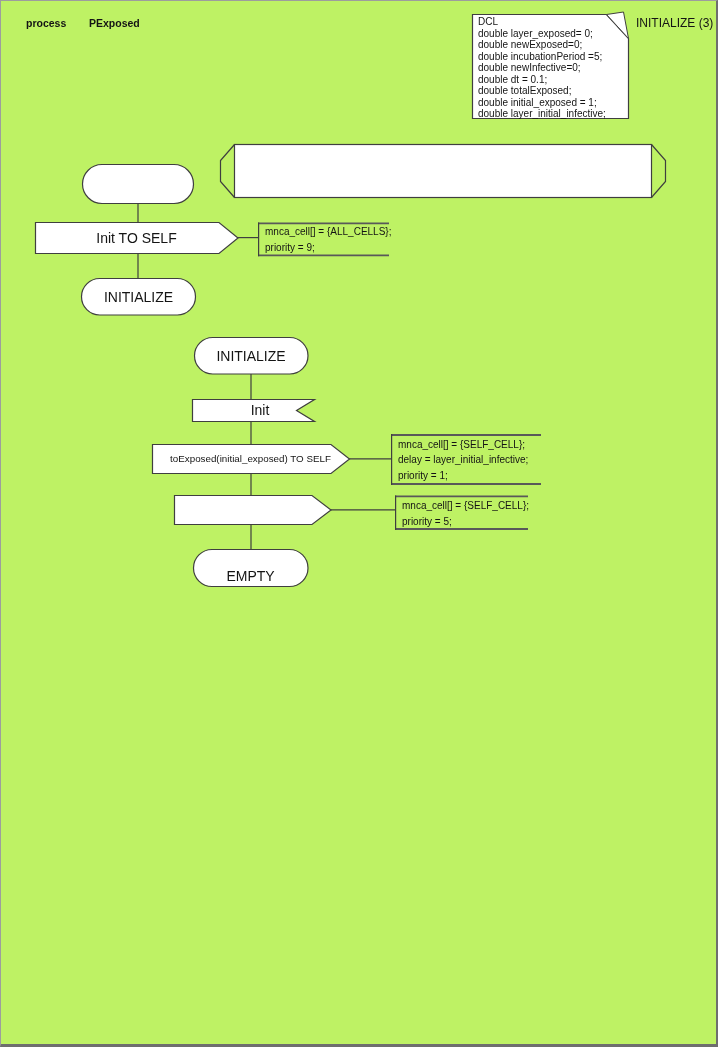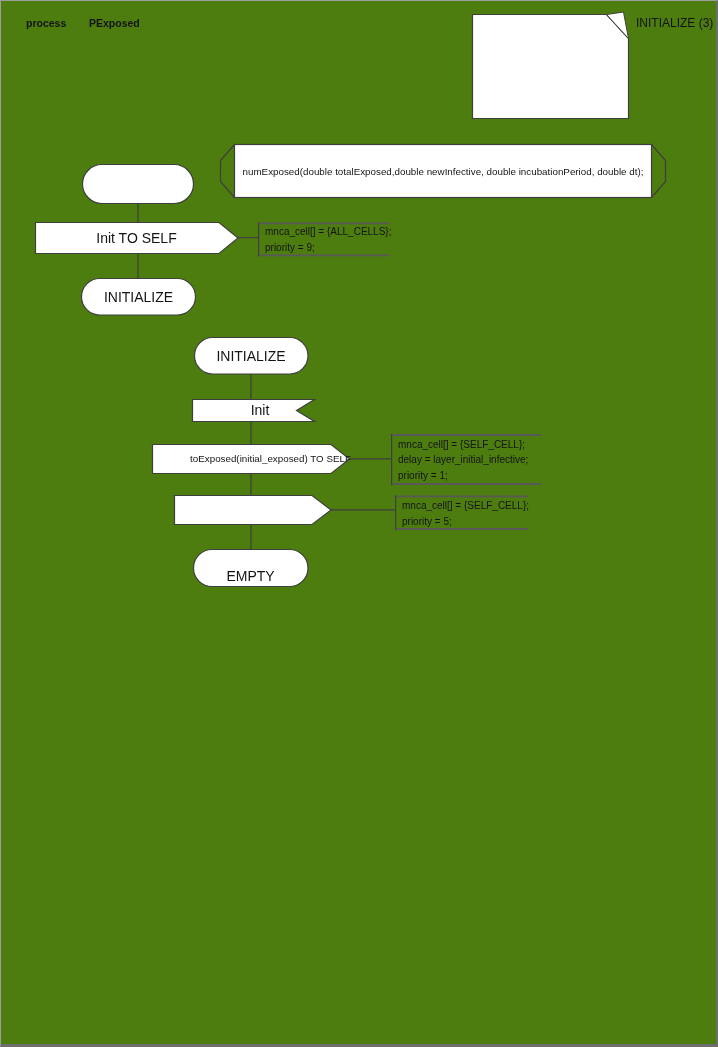--- a/index.html
+++ b/index.html
@@ -1,33 +1,33 @@
 <!DOCTYPE html>
 <html><head>
 <meta charset="utf-8">
 <style>
   html,body{margin:0;padding:0;background:#fff;}
   .page{
-    position:relative;width:718px;height:1047px;background:#4d7c0f;
+    position:relative;width:718px;height:1047px;background:#bef264;
     box-sizing:border-box;
     border-top:1px solid #9d9d9d;border-left:1px solid #9d9d9d;
     border-right:2px solid #6e6e6e;border-bottom:3px solid #6e6e6e;
     font-family:"Liberation Sans",sans-serif;color:#141414;overflow:hidden;
   }
   .svg-layer{position:absolute;left:0;top:0;width:718px;height:1047px;}
   .flex-label{
     position:absolute;display:flex;align-items:center;justify-content:center;
     text-align:center;font-size:14px;white-space:nowrap;pointer-events:none;
   }
   .header-text{position:absolute;font-size:10.5px;font-weight:bold;white-space:nowrap;}
   .pageref{position:absolute;font-size:12px;white-space:nowrap;text-align:right;}
   .block-text{position:absolute;font-size:10px;line-height:11.5px;white-space:pre-line;}
   .comment-text{position:absolute;font-size:10px;white-space:pre-line;}
   .proc-label{font-size:9.8px;}
-  .small-label{font-size:9.8px;margin-left:20px;}
+  .small-label{font-size:9.8px;}
 </style>
 </head>
 <body>
 
 <div class="page">
 
   <svg class="svg-layer" width="718" height="1047" viewBox="0 0 718 1047">
 
     <g stroke="#3f3f3f" stroke-width="1.2" fill="none">
       <path d="M137,203 V222"></path>
@@ -80,22 +80,30 @@
       <path d="M394,495.4 H527 M394,528 H527" stroke="#595959" stroke-width="1.8" fill="none"></path>
       <path d="M394.6,494.5 V528.9" stroke="#3f3f3f" stroke-width="1.2" fill="none"></path>
     </g>
   </svg>
 
   <span class="header-text" style="left:25px;top:16px;">process</span>
   <span class="header-text" style="left:88px;top:16px;">PExposed</span>
 
   <span class="pageref" style="left:635px;top:15px;">INITIALIZE (3)</span>
 
+  <div class="block-text" style="left:477px;top:15px;width:148px;">DCL
+double layer_exposed= 0;
+double newExposed=0;
+double incubationPeriod =5;
+double newInfective=0;
+double dt = 0.1;
+double totalExposed;
+double initial_exposed = 1;
+double layer_initial_infective;</div>
 
-  <div class="flex-label proc-label" style="left:219px;top:143px;width:446px;height:54px;">numExposed(double totalExposed,double newInfective, double incubationPeriod, double dt);</div>
 
   <div class="flex-label" style="left:34px;top:221px;width:203px;height:31px;">Init TO SELF</div>
   <div class="comment-text" style="left:264px;top:223px;line-height:15.5px;">mnca_cell[] = {ALL_CELLS};
 priority = 9;</div>
   <div class="flex-label" style="left:80px;top:277px;width:115px;height:37px;">INITIALIZE</div>
 
   <div class="flex-label" style="left:193px;top:336px;width:114px;height:37px;">INITIALIZE</div>
   <div class="flex-label" style="left:198px;top:398px;width:122px;height:22px;">Init</div>
   <div class="flex-label small-label" style="left:151px;top:443px;width:197px;height:29px;">toExposed(initial_exposed) TO SELF</div>
   <div class="comment-text" style="left:397px;top:436px;line-height:15.3px;">mnca_cell[] = {SELF_CELL};

